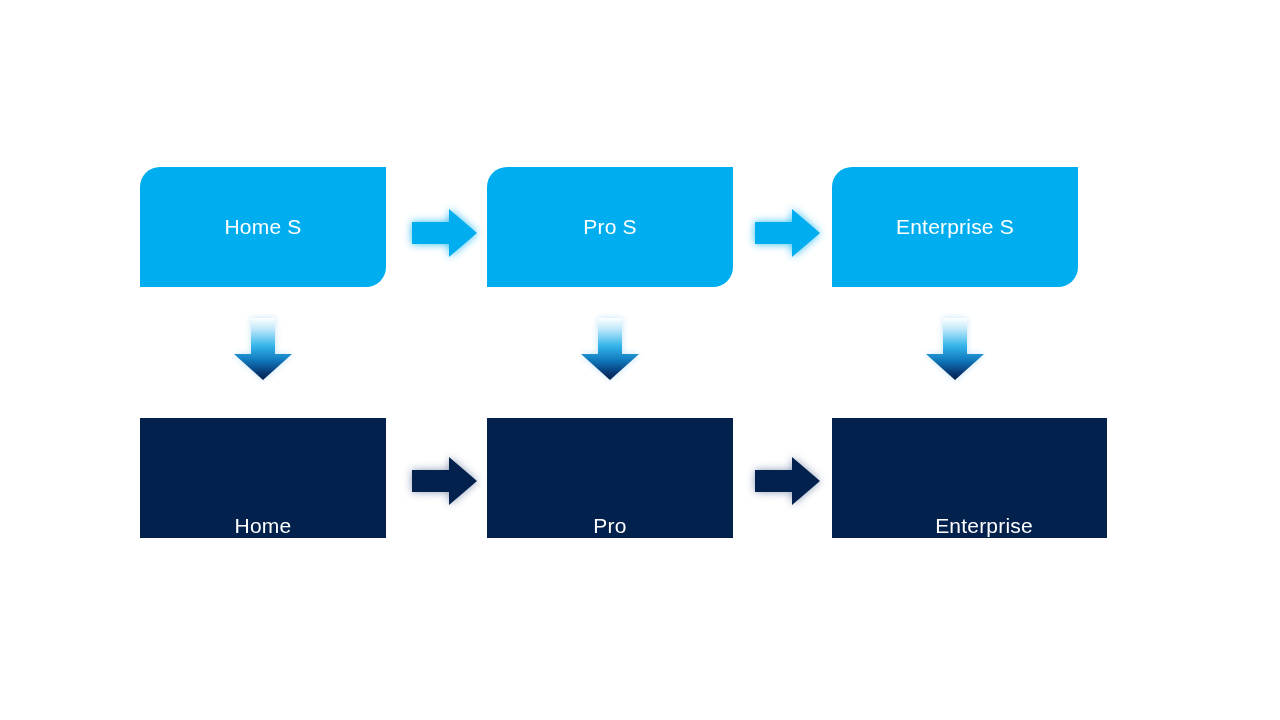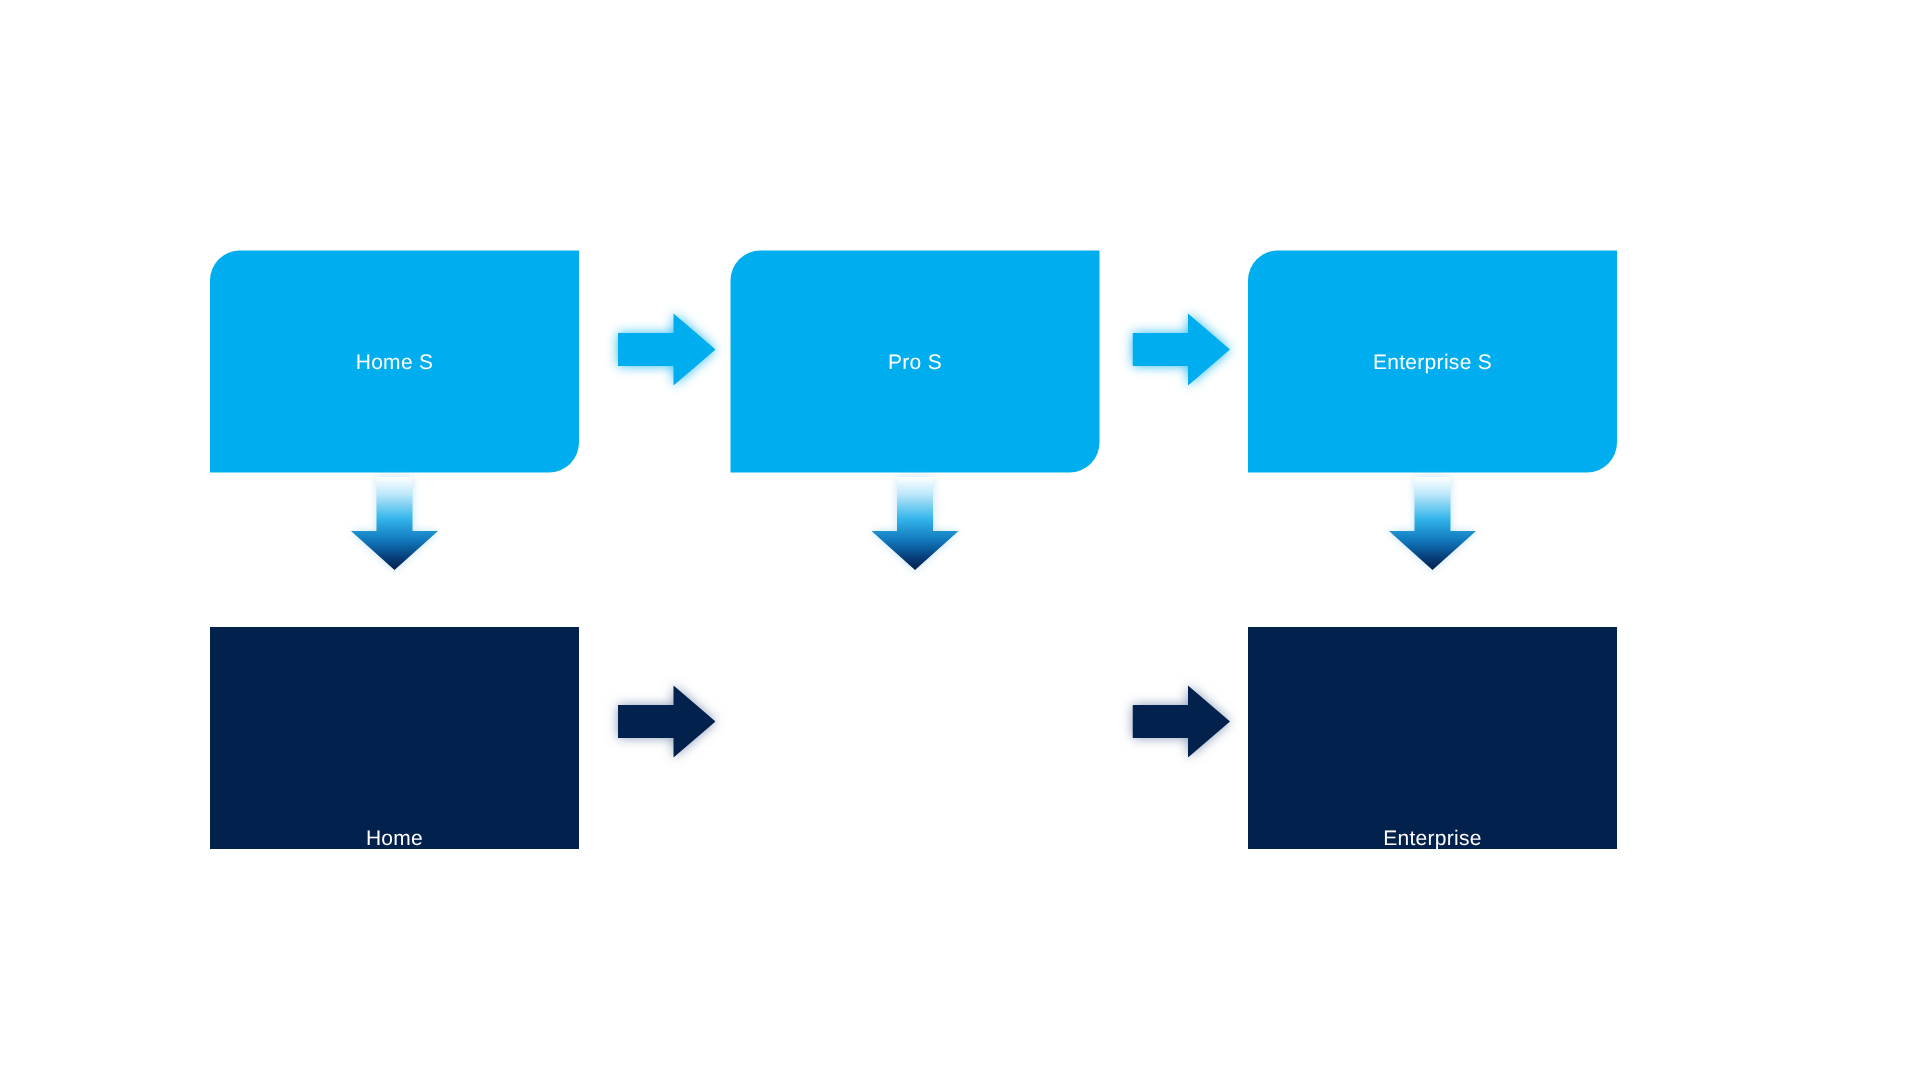--- a/index.html
+++ b/index.html
@@ -11,26 +11,26 @@
     position: relative;
     width: 1280px;
     height: 720px;
     background: var(--canvas-bg, #ffffff);
     font-family: "Liberation Sans", sans-serif;
     overflow: hidden;
   }
   .box {
     position: absolute;
     width: 246px;
-    height: 148px;
+    height: 120px;
     display: flex;
     align-items: center;
     justify-content: center;
     color: var(--text, #ffffff);
-    font-size: 14px;
+    font-size: 21px;
     font-weight: 400;
     letter-spacing: 0.2px;
   }
   .box.light {
     background: var(--box-top-fill, #00AEEF);
     border-radius: 20px 0 20px 0;
   }
   .box.dark {
     background: var(--box-bottom-fill, #02214D);
     align-items: flex-end;
@@ -93,21 +93,24 @@
   <svg class="arrow-down" style="left:581px; top:318px;" viewBox="0 0 58 62">
     <path d="M17,0 H41 V36 H58 L29,62 L0,36 H17 Z" fill="url(#downgrad)"></path>
   </svg>
   <svg class="arrow-down" style="left:926px; top:318px;" viewBox="0 0 58 62">
     <path d="M17,0 H41 V36 H58 L29,62 L0,36 H17 Z" fill="url(#downgrad)"></path>
   </svg>
 
   <div class="box dark" style="left:140px; top:418px;">
     <span>Home</span>
   </div>
-  <div class="box dark" style="left:832px; top:418px;">
+  <div class="box dark" style="left:487px; top:418px;">
+    <span>Pro</span>
+  </div>
+  <div class="box dark" style="left:832px; top:418px;padding-left:29px;">
     <span>Enterprise</span>
   </div>
 
   <svg class="arrow-right dark" style="left:412px; top:457px;" viewBox="0 0 65 48">
     <path d="M0,13 H37 V0 L65,24 L37,48 V35 H0 Z"></path>
   </svg>
   <svg class="arrow-right dark" style="left:755px; top:457px;" viewBox="0 0 65 48">
     <path d="M0,13 H37 V0 L65,24 L37,48 V35 H0 Z"></path>
   </svg>
 

